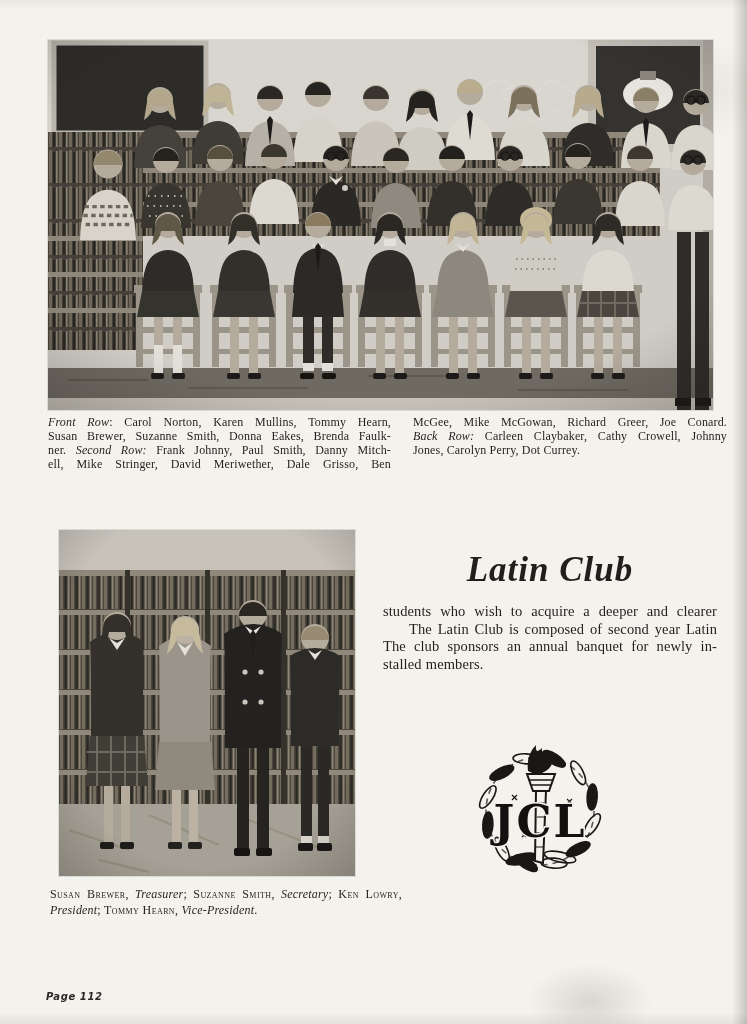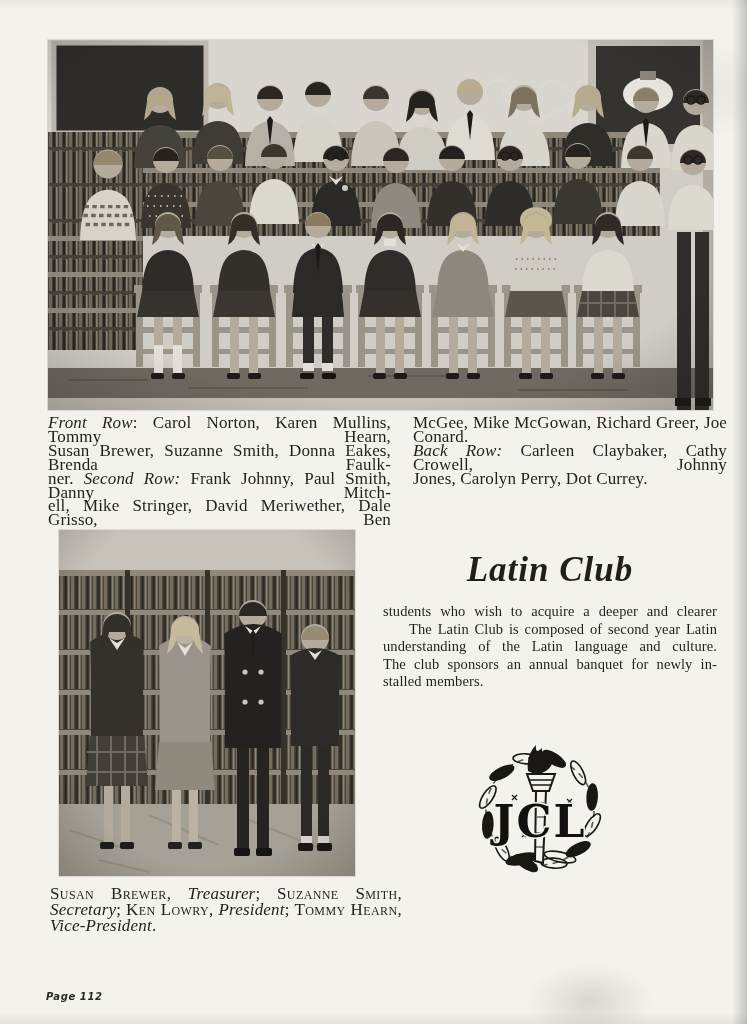--- a/index.html
+++ b/index.html
@@ -13,38 +13,38 @@
       linear-gradient(to bottom, rgba(110,106,98,.08), rgba(110,106,98,0) 10px),
       #f4f2ed;
     font-family:"Liberation Serif", serif;color:#211f1c;
   }
   .photo{position:absolute;box-shadow:0 0 0 1px rgba(40,38,34,.12);background:#cfccc5;}
   .photo svg{display:block;}
   #photo-large{left:48px;top:40px;width:665px;height:370px;}
   #photo-small{left:59px;top:530px;width:296px;height:346px;}
 
   .cap-cols{position:absolute;left:48px;top:416px;width:679px;display:flex;gap:22px;
-    font-size:17px;line-height:13.9px;letter-spacing:.15px;}
+    font-size:12px;line-height:13.9px;letter-spacing:.15px;}
   .cap-col-l{width:343px;}
   .cap-col-r{width:314px;}
   .jline{text-align:justify;text-align-last:justify;white-space:normal;}
   .jlast{text-align:left;text-align-last:left;}
   .cap-cols em, .officers em{font-style:italic;}
 
   .right-col{position:absolute;left:383px;top:551px;width:334px;}
   .club-title{margin:0 0 14px 0;text-align:center;font-style:italic;font-weight:700;
     font-size:35px;line-height:38px;letter-spacing:1px;font-family:"Liberation Serif",serif;}
   .club-desc{font-size:14.5px;line-height:17.6px;letter-spacing:.1px;word-spacing:.5px;}
   .club-desc .indent{text-indent:26px;}
 
   .logo-wrap{position:absolute;left:472px;top:741px;width:136px;height:136px;}
   .logo-wrap svg{display:block;}
 
   .officers{position:absolute;left:50px;top:886px;width:352px;margin:0;
-    font-size:17px;line-height:16.2px;text-align:justify;letter-spacing:.2px;}
+    font-size:12px;line-height:16.2px;text-align:justify;letter-spacing:.2px;}
   .officers .sc{font-variant:small-caps;letter-spacing:.4px;}
 
   .page-number{position:absolute;left:46px;top:991px;
     font-family:"DejaVu Sans", sans-serif;font-style:italic;font-weight:bold;
     font-size:10px;letter-spacing:.6px;color:#2b2926;}
 </style>
 </head>
 <body>
 
 <div class="page">
@@ -349,21 +349,20 @@
 
       <rect width="296" height="346" fill="url(#vig)"></rect>
     </svg>
   </figure>
 
   <div class="right-col">
     <h1 class="club-title">Latin Club</h1>
     <div class="club-desc">
       <div class="jline">students who wish to acquire a deeper and clearer</div>
       <div class="jline indent">The Latin Club is composed of second year Latin</div>
-      <div class="jline">understanding of the Latin language and culture.</div>
       <div class="jline">The club sponsors an annual banquet for newly in-</div>
       <div class="jline jlast">stalled members.</div>
     </div>
   </div>
 
   <div class="logo-wrap">
     <svg viewBox="0 0 136 136" width="136" height="136">
       <g stroke="#1a1815" stroke-width="1.6" fill="none">
         <circle cx="68" cy="70" r="54" stroke-dasharray="6 5" opacity="0.7"></circle>
         <g transform="rotate(15,68,70)">

